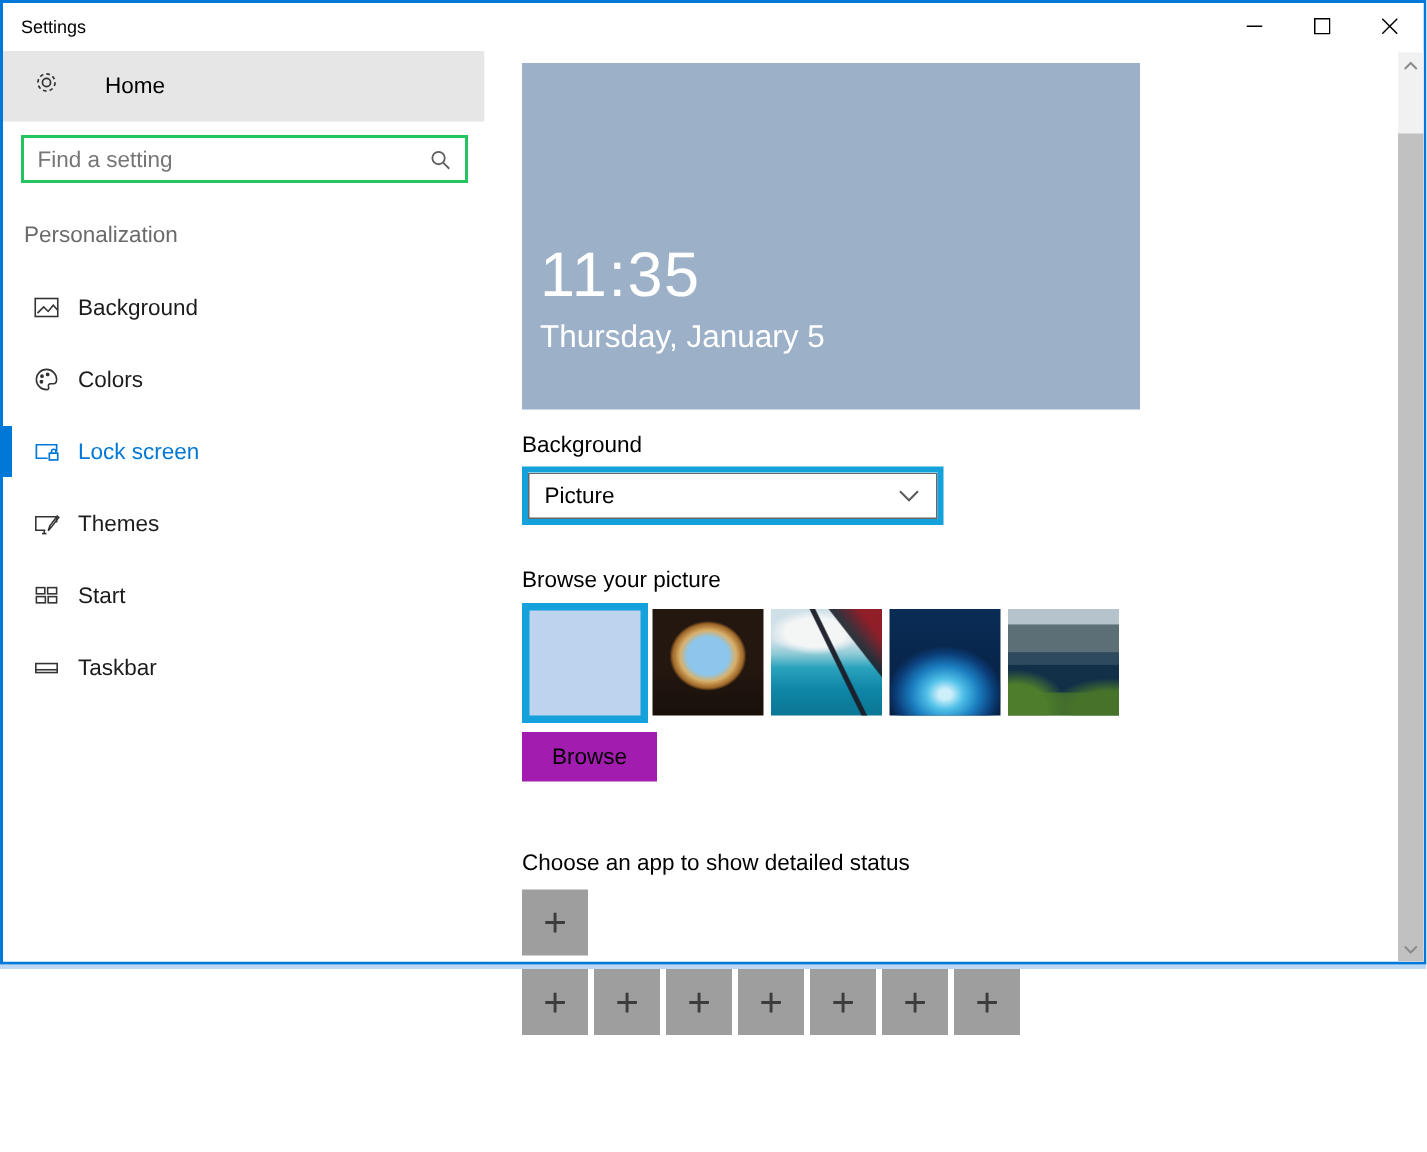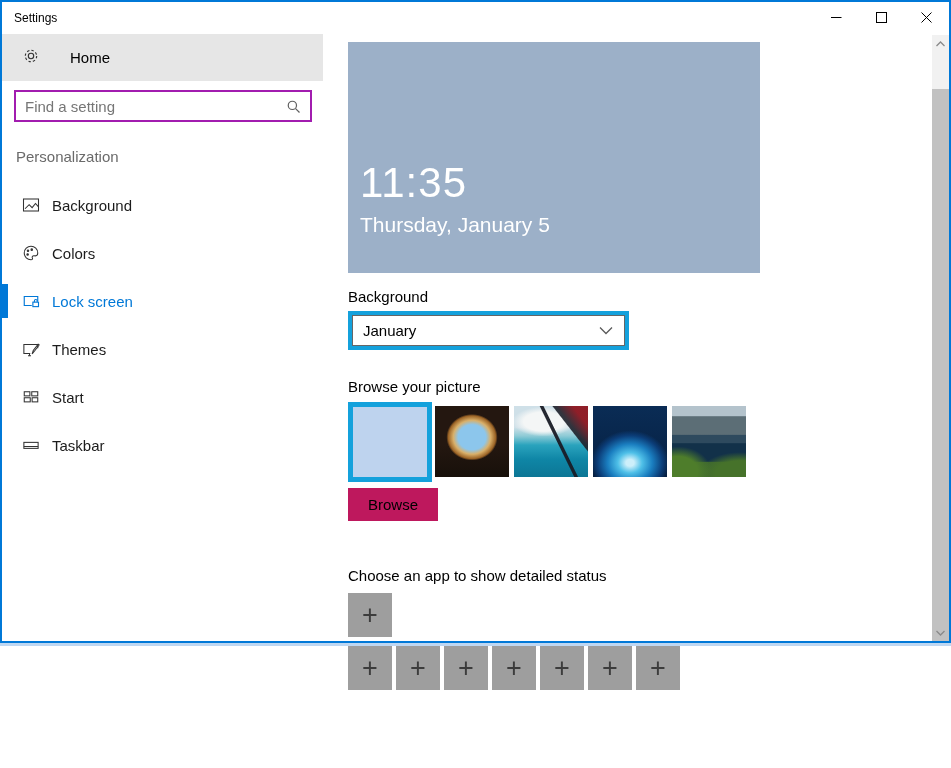--- a/index.html
+++ b/index.html
@@ -27,21 +27,21 @@
   
   .app{flex:1;display:flex;min-height:0;position:relative;}
   .sidebar{width:321px;flex:0 0 321px;background:#fff;position:relative;}
   .content{flex:1;position:relative;background:#fff;}
 
   
   .home-item{height:47px;background:#e6e6e6;display:flex;align-items:center;cursor:pointer;gap:16px;}
   .home-item .nav-icon{margin-left:20px;}
   .home-item .nav-label{margin-left:14px;font-size:15px;color:#000;}
   .searchbox{
-    margin:9px 11px 0 12px;height:32px;border:2px solid #a21caf;
+    margin:9px 11px 0 12px;height:32px;border:2px solid #22c55e;
     display:flex;align-items:center;background:#fff;
   }
   .searchbox input{
     flex:1;border:none;outline:none;font-size:15px;color:#333;padding-left:9px;background:transparent;
   }
   .searchbox input::placeholder{color:#767676;}
   .searchbox .search-glyph{padding:0 9px;display:flex;align-items:center;}
   .section-label{margin:26px 0 0 14px;font-size:15px;color:#6a6a6a;}
   .nav{margin-top:16px;}
   .nav-item{height:48px;display:flex;align-items:center;position:relative;cursor:pointer;}
@@ -96,21 +96,21 @@
       linear-gradient(180deg,#0a2c55 0,#062042 100%);
   }
   .thumb.lake{
     background:
       radial-gradient(45% 35% at 8% 92%, #4e7d2b 0 60%, rgba(78,125,43,0) 100%),
       radial-gradient(55% 30% at 92% 95%, #46722a 0 60%, rgba(70,114,42,0) 100%),
       linear-gradient(180deg,#b4c3cc 0 14%,#5c6e76 15% 40%,#2e4a5e 41% 52%,#123149 53% 78%,#3d6630 79% 100%);
   }
 
   .browse-btn{
-    margin-top:6px;width:90px;height:33px;background:#be185d;border:none;
+    margin-top:6px;width:90px;height:33px;background:#a21caf;border:none;
     font-size:15px;color:#000;cursor:pointer;
   }
   .detailed-label{margin-top:46px;}
   .tile-row{margin-top:9px;display:flex;}
   .plus-tile{
     width:44px;height:44px;background:var(--tile-gray);margin-right:4px;
     display:flex;align-items:center;justify-content:center;
     font-size:27px;font-weight:300;color:#3c3c3c;cursor:pointer;line-height:1;
   }
   .quick-label{margin-top:37px;}
@@ -258,21 +258,21 @@
         <div class="preview">
           <div class="clock">
             <div class="time">11:35</div>
             <div class="date">Thursday, January 5</div>
           </div>
         </div>
 
         <div class="field-label">Background</div>
 
         <div class="dropdown">
-          <span class="dd-value">January</span>
+          <span class="dd-value">Picture</span>
           <span class="dd-chevron">
             <svg width="14" height="9" viewBox="0 0 14 9" fill="none" stroke="#5a5a5a" stroke-width="1.3">
               <path d="M1 1.5 7 7.5 13 1.5"></path>
             </svg>
           </span>
         </div>
 
         <div class="choose-label">Browse your picture</div>
 
         <div class="thumb-row">

